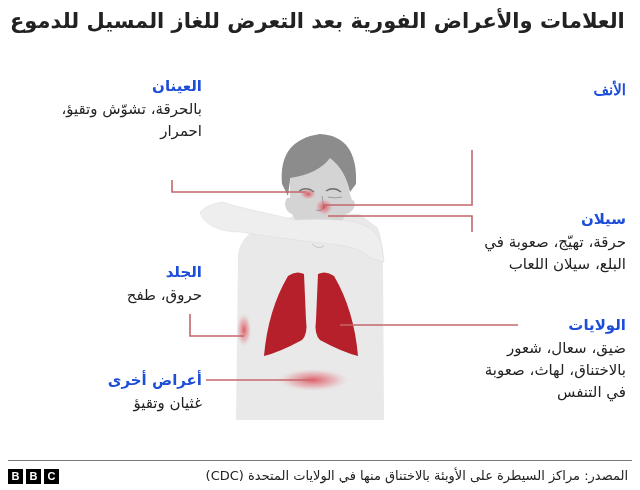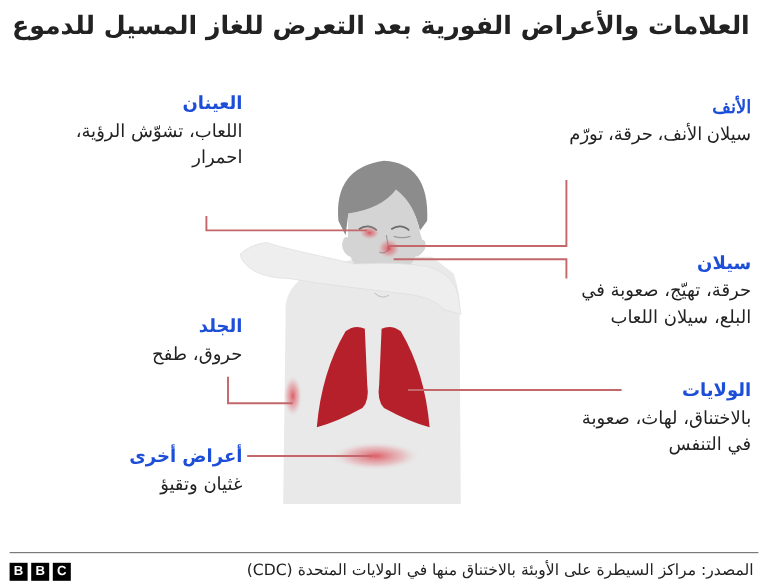--- a/index.html
+++ b/index.html
@@ -87,42 +87,42 @@
     <polyline points="190,314 190,336 244,336"></polyline>
 
     <polyline points="340,325 518,325"></polyline>
 
     <polyline points="206,380 310,380"></polyline>
   </g>
 </svg>
 
 <div class="label" style="right:438px; top:74px; width:200px;">
   <div class="h">العينان</div>
-  <div class="d">اللعاب، تشوّش الرؤية،</div>
+  <div class="d">بالحرقة، تشوّش وتقيؤ،</div>
   <div class="d">احمرار</div>
 </div>
 
 <div class="label" style="right:14px; top:78px; width:240px;font-family:Liberation Serif, serif;">
   <div class="h">الأنف</div>
-  <div class="d">سيلان الأنف، حرقة، تورّم</div>
 </div>
 
 <div class="label" style="right:14px; top:207px; width:240px;">
   <div class="h">سيلان</div>
   <div class="d">حرقة، تهيّج، صعوبة في</div>
   <div class="d">البلع، سيلان اللعاب</div>
 </div>
 
 <div class="label" style="right:438px; top:260px; width:150px;">
   <div class="h">الجلد</div>
   <div class="d">حروق، طفح</div>
 </div>
 
 <div class="label" style="right:14px; top:313px; width:240px;">
   <div class="h">الولايات</div>
+  <div class="d">ضيق، سعال، شعور</div>
   <div class="d">بالاختناق، لهاث، صعوبة</div>
   <div class="d">في التنفس</div>
 </div>
 
 <div class="label" style="right:438px; top:368px; width:150px;">
   <div class="h">أعراض أخرى</div>
   <div class="d">غثيان وتقيؤ</div>
 </div>
 
 <div class="footer-rule"></div>

